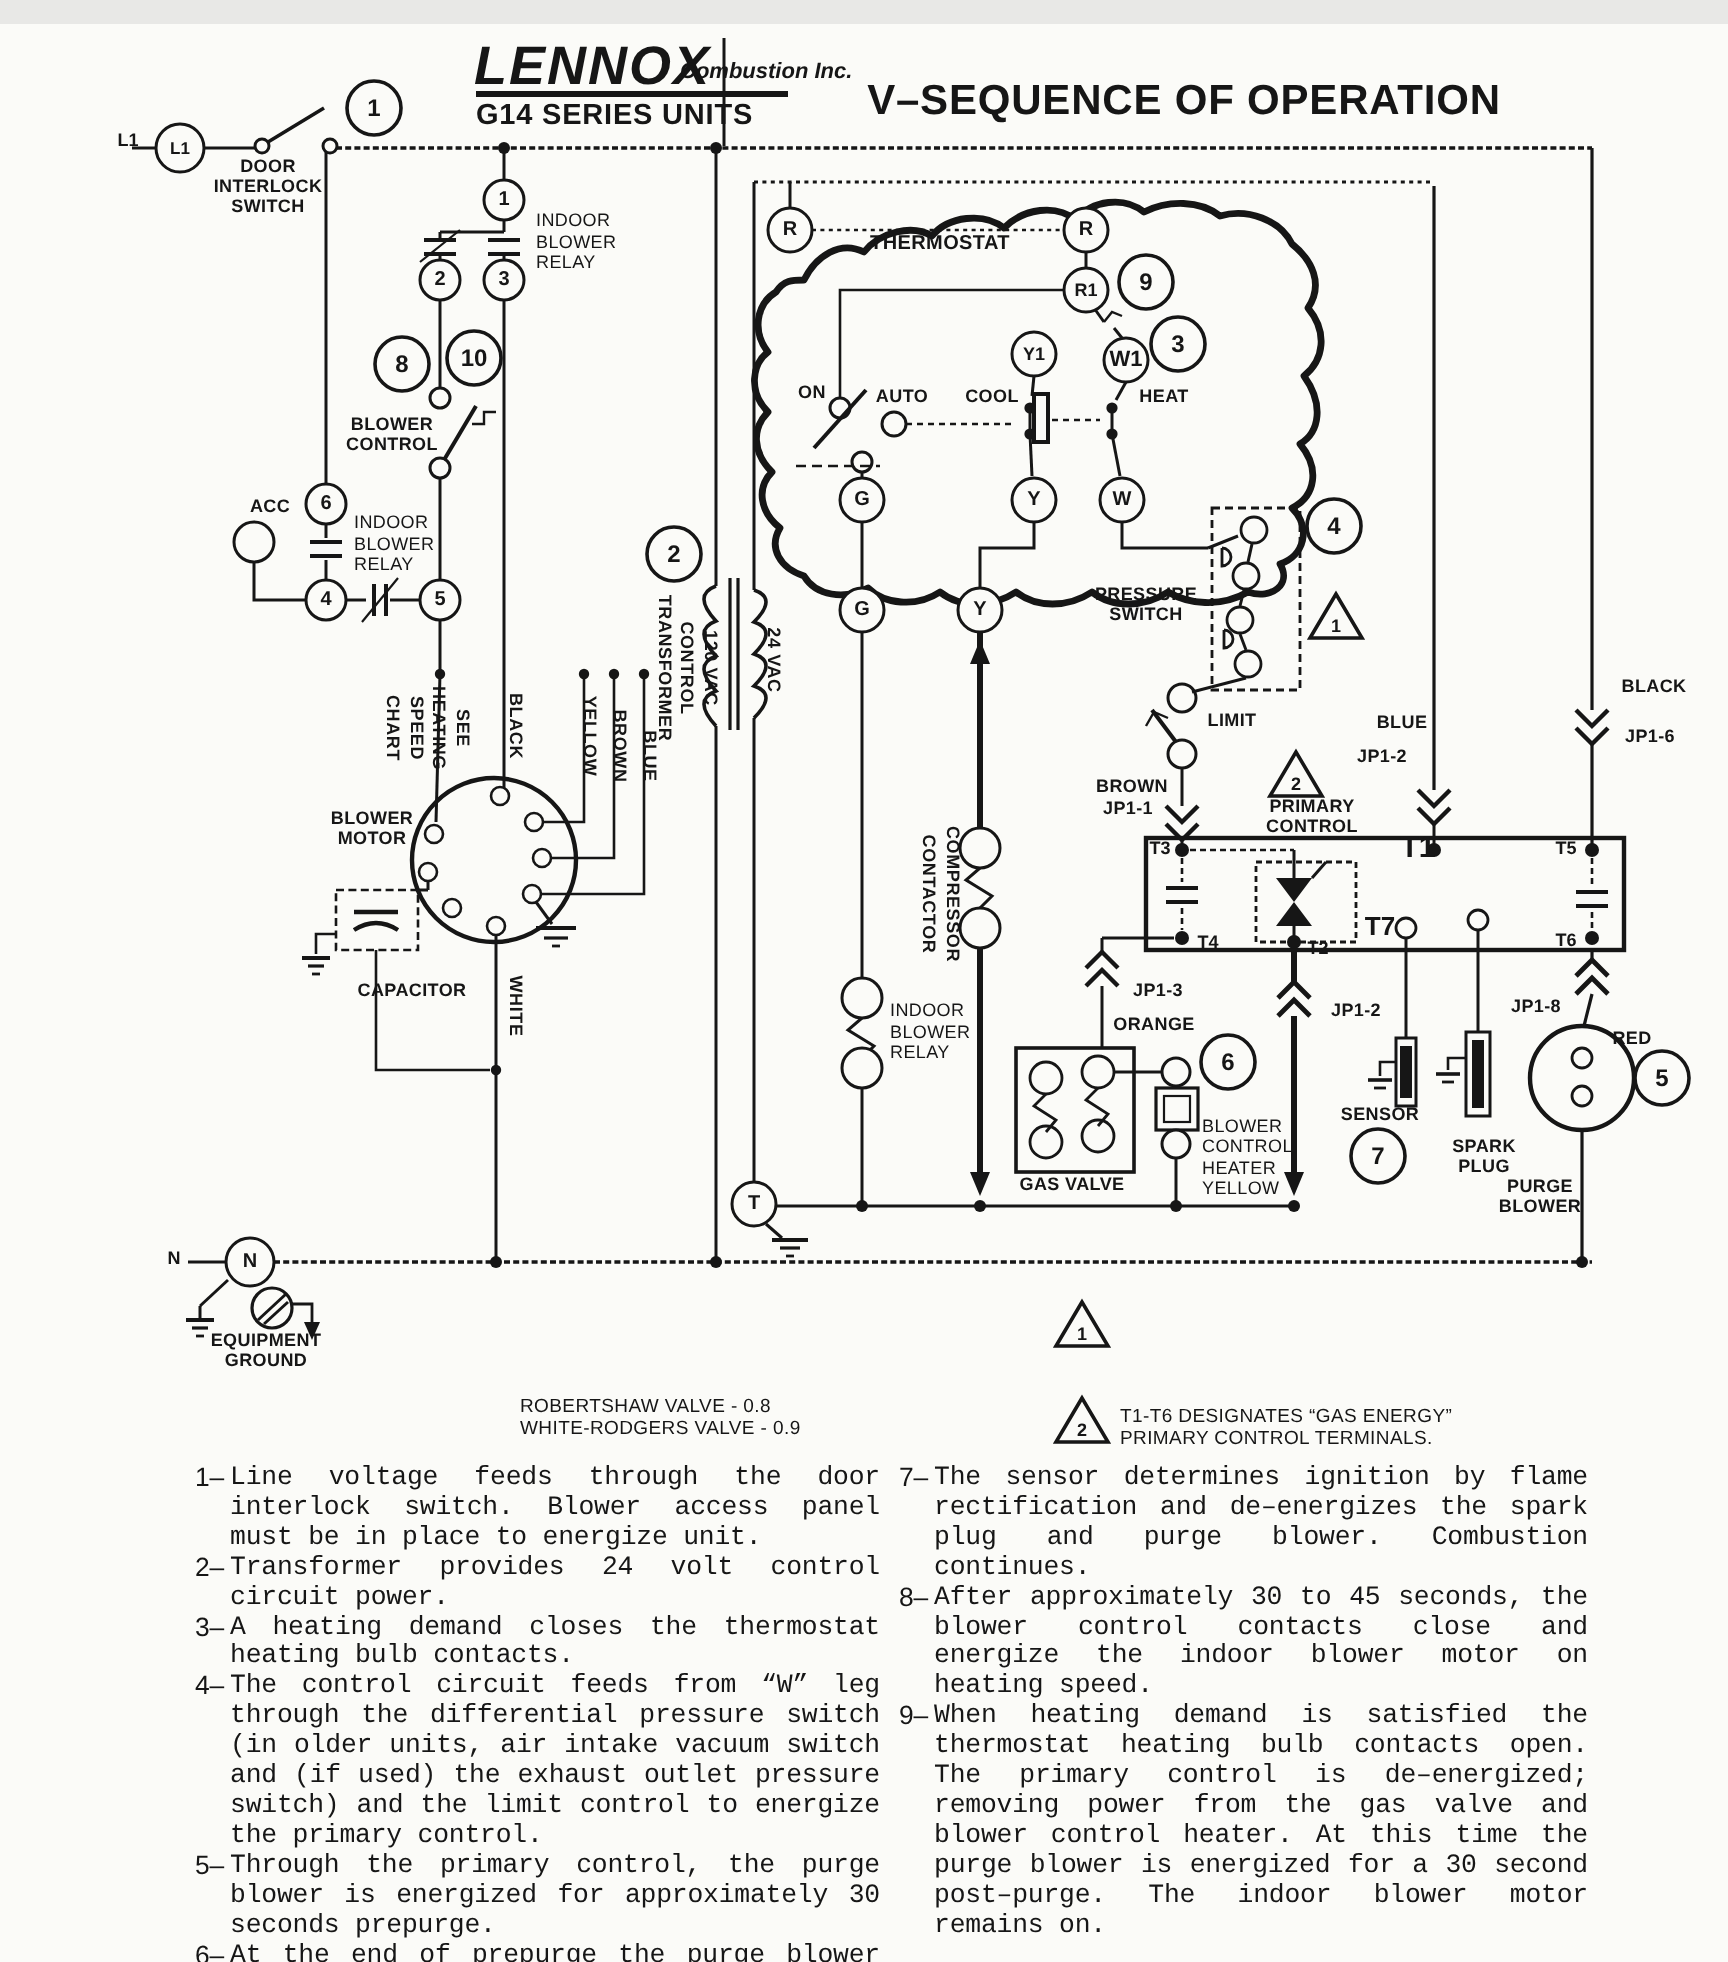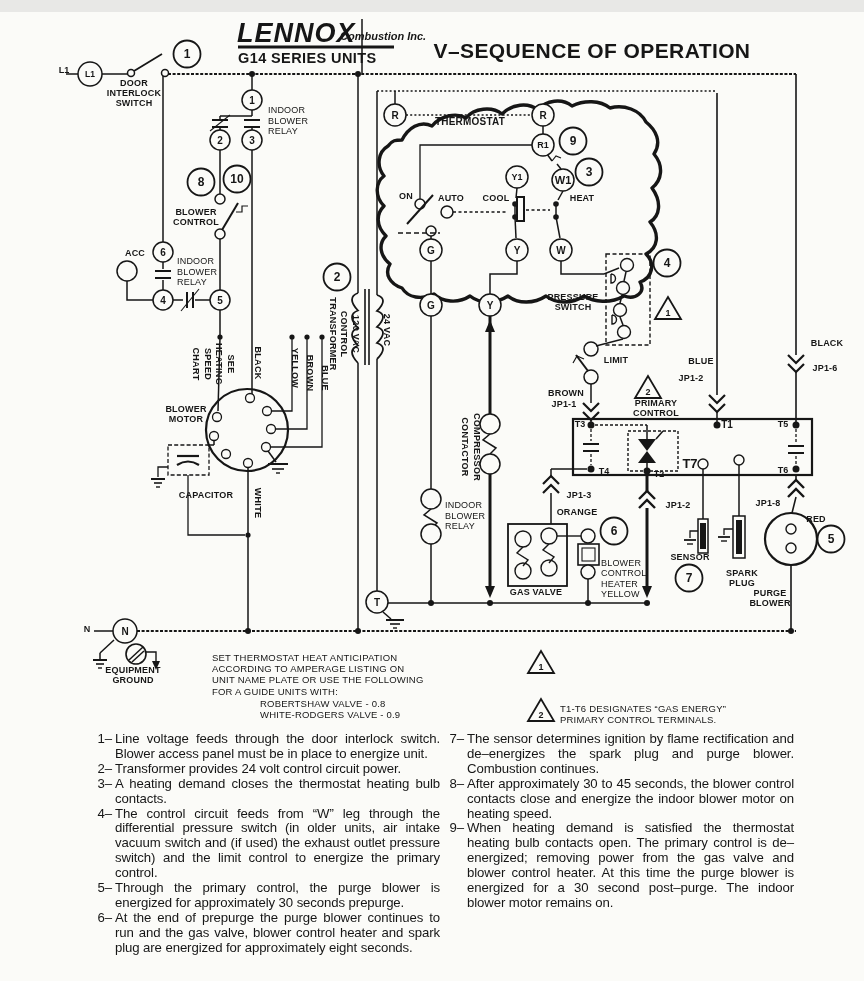--- a/index.html
+++ b/index.html
@@ -17,21 +17,21 @@
   .brand{position:absolute;left:237px;top:6px;font-size:27px;font-weight:bold;font-style:italic;letter-spacing:1px;}
   .brand-sfx{position:absolute;left:340px;top:18px;font-size:11px;font-weight:bold;font-style:italic;}
   .series{position:absolute;left:238px;top:38px;font-size:14.5px;font-weight:bold;letter-spacing:.4px;}
   .title{position:absolute;transform:translate(-50%,-50%);left:592px;top:39px;font-size:21px;
          font-weight:bold;letter-spacing:.4px;white-space:nowrap;}
   .note{font-size:9.5px;}
   .steps-col{position:absolute;top:720px;}
   .step{display:grid;grid-template-columns:28px 1fr;column-gap:3px;font-size:13.2px;
         line-height:1.13;letter-spacing:-.1px;}
   .step .num{text-align:right;white-space:nowrap;}
-  .step .txt{text-align:justify;}
+  .step .txt{text-align:justify;font-family:Liberation Mono, monospace;}
 </style>
 </head>
 <body>
 
 <div class="canvas">
 
 <svg width="864" height="715" viewBox="0 0 864 715">
   <g stroke="#161616" fill="none" stroke-width="1.5">
 
     <line x1="238" y1="35" x2="394" y2="35" stroke-width="3"></line>
@@ -437,21 +437,21 @@
 <div class="tl" style="left:563px;top:168px;font-size:11px">W1</div>
 <div class="tl" style="left:431px;top:238px">G</div>
 <div class="tl" style="left:517px;top:238px">Y</div>
 <div class="tl" style="left:561px;top:238px">W</div>
 <div class="tl" style="left:431px;top:293px">G</div>
 <div class="tl" style="left:490px;top:293px">Y</div>
 <div class="tl" style="left:377px;top:590px">T</div>
 <div class="tl" style="left:580px;top:412px;font-size:9px">T3</div>
 <div class="tl" style="left:604px;top:459px;font-size:9px">T4</div>
 <div class="tl" style="left:659px;top:462px;font-size:9px">T2</div>
-<div class="tl" style="left:727px;top:412px;font-size:10px">T1</div>
+<div class="tl" style="left:709px;top:412px;font-size:15px">T1</div>
 <div class="tl" style="left:783px;top:412px;font-size:9px">T5</div>
 <div class="tl" style="left:783px;top:458px;font-size:9px">T6</div>
 <div class="tl" style="left:690px;top:451px;font-size:13px">T7</div>
 
 <div class="mk" style="left:187px;top:42px">1</div>
 <div class="mk" style="left:201px;top:170px">8</div>
 <div class="mk" style="left:237px;top:167px">10</div>
 <div class="mk" style="left:337px;top:265px">2</div>
 <div class="mk" style="left:573px;top:129px">9</div>
 <div class="mk" style="left:589px;top:160px">3</div>
@@ -524,24 +524,20 @@
 <div class="lbl" style="left:770px;top:586px">PURGE
 BLOWER</div>
 <div class="vlbl" style="left:470px;top:435px">COMPRESSOR
 CONTACTOR</div>
 <div class="lla" style="left:445px;top:488px">INDOOR
 BLOWER
 RELAY</div>
 <div class="lbl" style="left:133px;top:663px">EQUIPMENT
 GROUND</div>
 
-<div class="lla note" style="left:212px;top:640px">SET THERMOSTAT HEAT ANTICIPATION
-ACCORDING TO AMPERAGE LISTING ON
-UNIT NAME PLATE OR USE THE FOLLOWING
-FOR A GUIDE  UNITS WITH:</div>
 <div class="lla note" style="left:260px;top:686px">ROBERTSHAW VALVE - 0.8</div>
 <div class="lla note" style="left:260px;top:697px">WHITE-RODGERS VALVE - 0.9</div>
 <div class="lla note" style="left:560px;top:691px">T1-T6 DESIGNATES “GAS ENERGY”
 PRIMARY CONTROL TERMINALS.</div>
 
 <div class="steps-col" style="left:84px;width:356px">
   <div class="step">
     <span class="num">1–</span>
     <span class="txt">Line voltage feeds through the door interlock switch. Blower access panel must be in place to energize unit.</span>
   </div>

